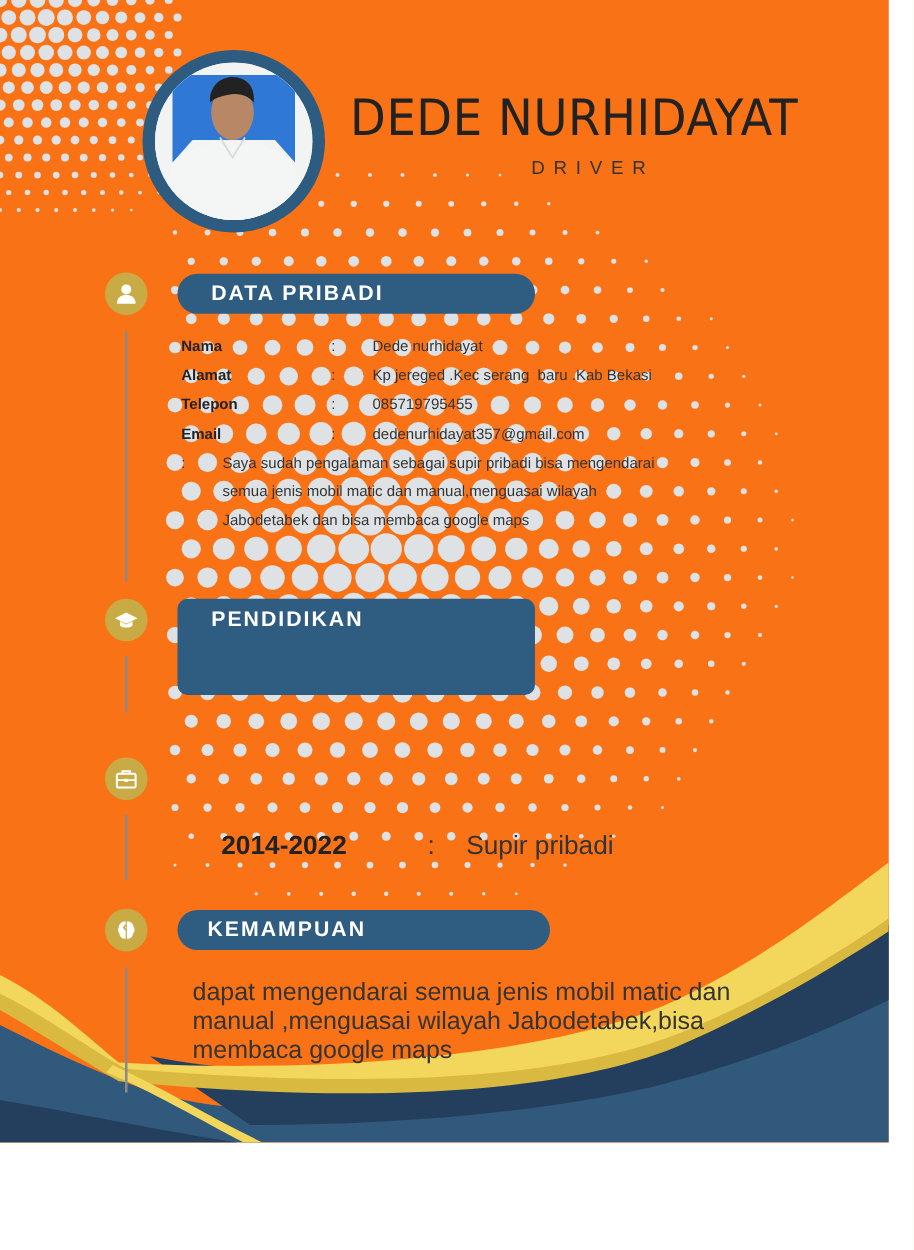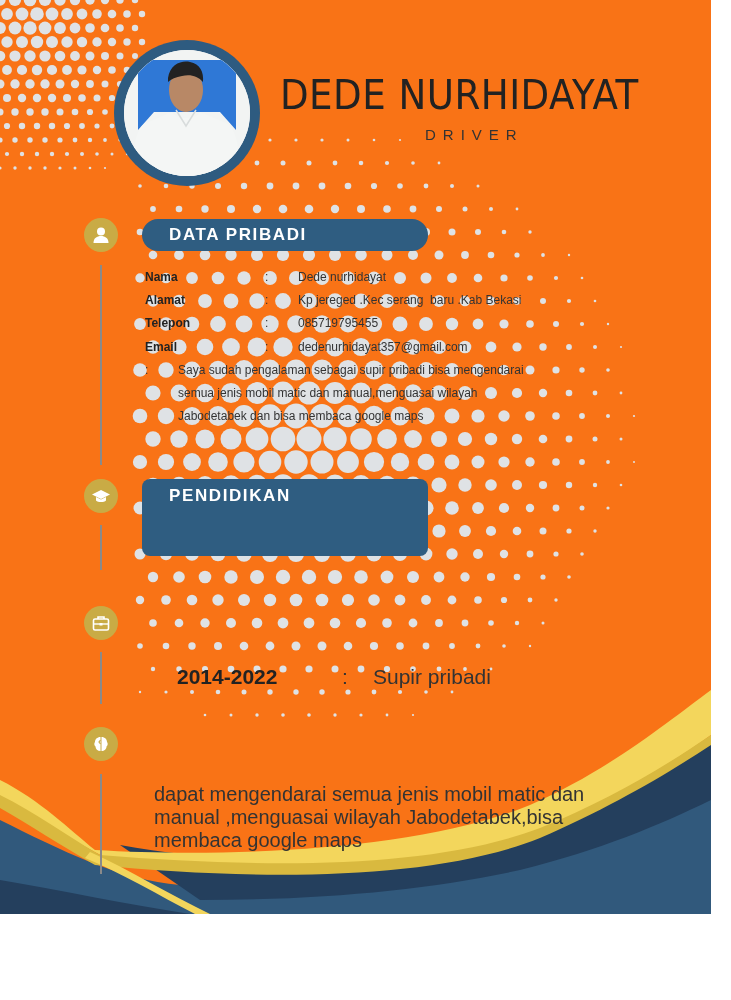--- a/index.html
+++ b/index.html
@@ -703,16 +703,17 @@
     <div>Supir pribadi</div>
   </div>
 
   <div class="section-icon" style="top:727px">
     <svg viewBox="0 0 20 20">
         <path d="M9.5,3 C6,3 4,5.5 4,8 C3,9 3,11.5 4.5,12.5 C4.5,15 6.5,17 9.5,17 Z" fill="#fff"></path>
         <path d="M10.5,3 C14,3 16,5.5 16,8 C17,9 17,11.5 15.5,12.5 C15.5,15 13.5,17 10.5,17 Z" fill="#fff"></path>
         <path d="M9.5,6 L8,8 L9.5,10" fill="none" stroke="#c9ab45" stroke-width="1.2"></path>
       </svg>
   </div>
+  <div class="pill" style="top:728px; width:298px; padding-left:24px;">KEMAMPUAN</div>
   <div class="timeline" style="top:774px; height:100px;"></div>
 
   <div class="skills">dapat mengendarai semua jenis mobil matic dan manual ,menguasai wilayah Jabodetabek,bisa membaca google maps</div>
 </div>
 
 </body></html>

